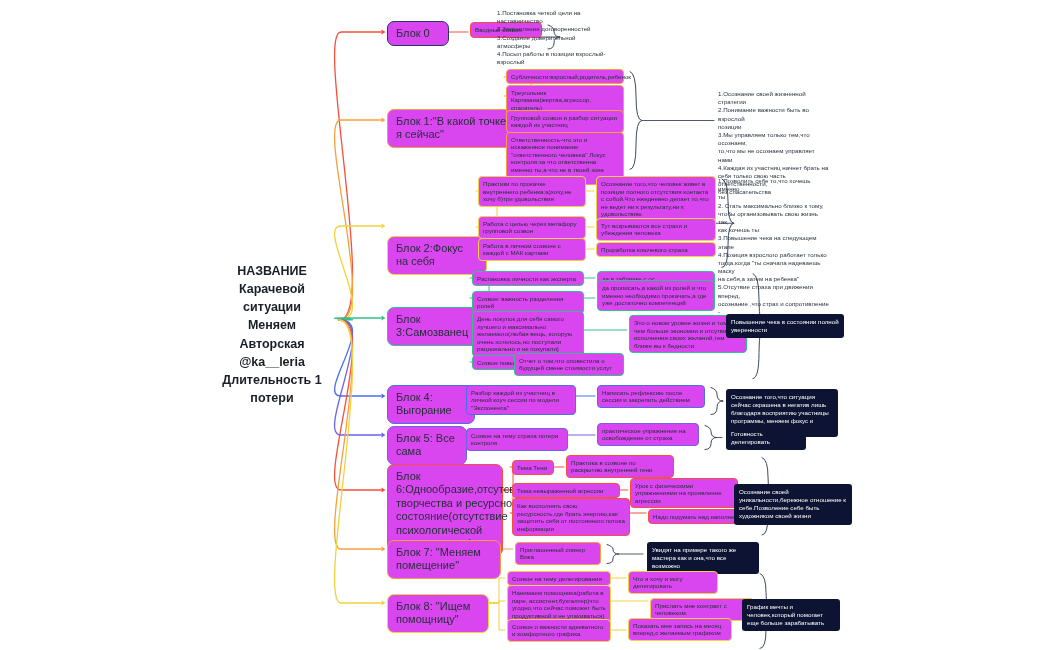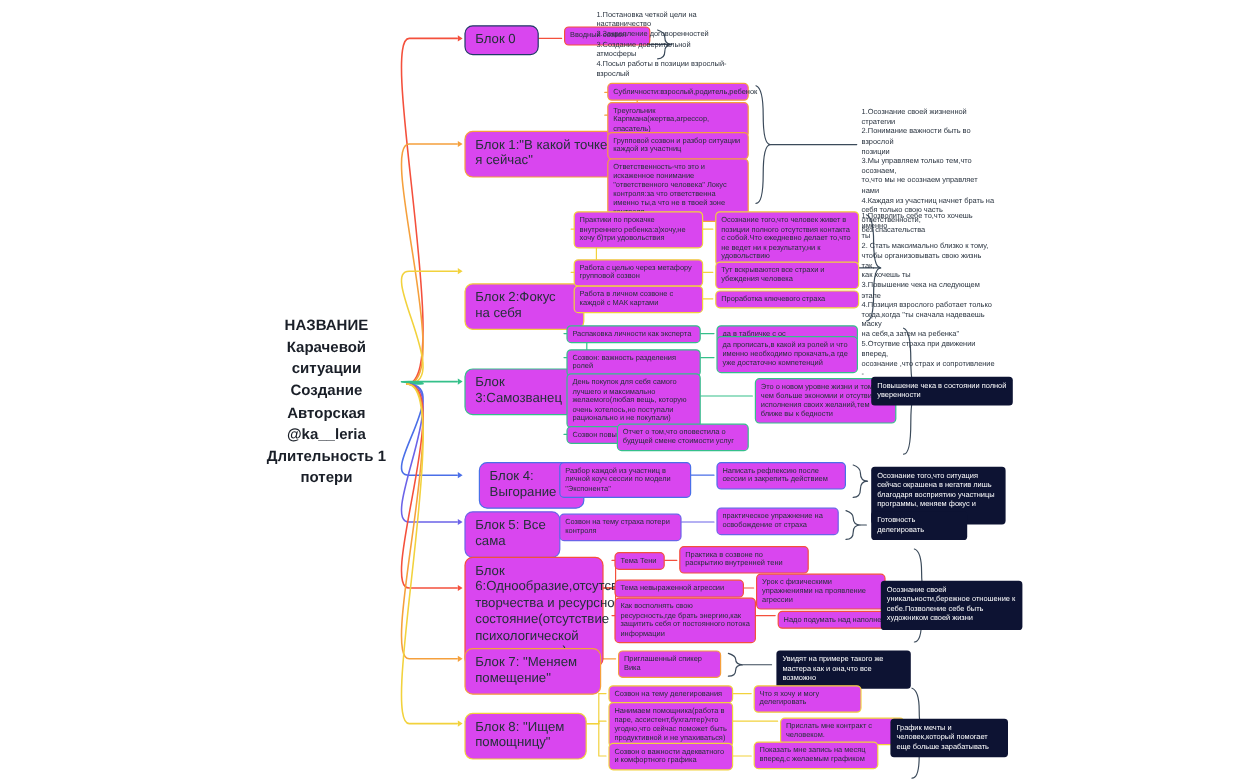--- a/index.html
+++ b/index.html
@@ -110,21 +110,21 @@
       <path d="M611,630 H626" fill="none" stroke="#f2d23c" stroke-width="1" stroke-linecap="round"></path>
       <path d="M760,573.5 q6,2 6,18.75 q0,18.75 6,18.75
           q-6,0 -6,18.75 q0,18.75 -6,18.75" fill="none" stroke="#3b4a5a" stroke-width="1" stroke-linecap="round"></path>
       <path d="M772,611 H738" fill="none" stroke="#3b4a5a" stroke-width="0.9" stroke-linecap="round"></path>
     </svg>
   <div id="nodes">
       <div class="root" style="left: 197px; top: 262px; width: 150px;">
         <div>НАЗВАНИЕ</div>
         <div>Карачевой</div>
         <div>ситуации</div>
-        <div>Создание</div>
+        <div>Меняем</div>
         <div>Авторская</div>
         <div>@ka__leria</div>
         <div>Длительность 1</div>
         <div>потери</div>
       </div>
       <div class="node lvl1" style="left: 387px; top: 21px; width: 62px; min-height: 22px; border-color: rgb(31, 59, 102);">
         <span>Блок 0</span>
       </div>
       <div class="node lvl2" style="left: 470px; top: 22px; width: 72px; min-height: 14px; border-color: rgb(244, 80, 60);"><span>Вводный созвон</span></div>
       <div class="plain" style="left: 497px; top: 9px; width: 112px;">
@@ -180,21 +180,21 @@
       </div>
       <div class="node lvl2" style="left: 472px; top: 270.5px; width: 112px; min-height: 9px; border-color: rgb(53, 192, 138);"><span>Распаковка личности как эксперта</span></div>
       <div class="node lvl3" style="left: 597px; top: 270.5px; width: 118px; min-height: 9px; border-color: rgb(53, 192, 138);"><span>да в табличке с ос</span></div>
       <div class="node lvl2" style="left: 472px; top: 290.5px; width: 112px; min-height: 9px; border-color: rgb(53, 192, 138);"><span>Созвон: важность разделения ролей</span></div>
       <div class="node lvl3" style="left: 597px; top: 280px; width: 118px; min-height: 24px; border-color: rgb(53, 192, 138);"><span>да прописать,в какой из ролей и что именно необходимо прокачать,а где уже достаточно компетенций</span></div>
       <div class="node lvl2" style="left: 472px; top: 311px; width: 112px; min-height: 32px; border-color: rgb(53, 192, 138);"><span>День покупок для себя самого лучшего и максимально желаемого(любая вещь, которую очень хотелось,но поступали рационально и не покупали)</span></div>
       <div class="node lvl3" style="left: 629px; top: 315px; width: 118px; min-height: 24px; border-color: rgb(53, 192, 138);"><span>Это о новом уровне жизни и том,что чем больше экономии и отсутвия исполнения своих желаний,тем ближе вы к бедности</span></div>
       <div class="node lvl2" style="left: 472px; top: 354.5px; width: 112px; min-height: 9px; border-color: rgb(53, 192, 138);"><span>Созвон повышение чека</span></div>
       <div class="node lvl3" style="left: 514px; top: 352.5px; width: 110px; min-height: 13px; border-color: rgb(53, 192, 138);"><span>Отчет о том,что оповестила о будущей смене стоимости услуг</span></div>
       <div class="outcome" style="left: 726px; top: 314px; width: 118px; background: rgb(13, 19, 51);"><span>Повышение чека  в состоянии полной уверенности</span></div>
-      <div class="node lvl1" style="left: 387px; top: 385px; width: 88px; min-height: 22px; border-color: rgb(74, 111, 232); margin-left: 12px;">
+      <div class="node lvl1" style="left: 387px; top: 385px; width: 88px; min-height: 22px; border-color: rgb(74, 111, 232);">
         <span>Блок 4: Выгорание</span>
       </div>
       <div class="node lvl2" style="left: 466px; top: 384.5px; width: 110px; min-height: 17px; border-color: rgb(74, 111, 232);"><span>Разбор каждой из участниц в личной коуч сессии по модели "Экспонента"</span></div>
       <div class="node lvl3" style="left: 597px; top: 384.5px; width: 108px; min-height: 17px; border-color: rgb(74, 111, 232);"><span>Написать рефлексию после сессии и закрепить действием</span></div>
       <div class="outcome" style="left: 726px; top: 389px; width: 112px; background: rgb(13, 19, 51);"><span>Осознание того,что ситуация сейчас окрашена в негатив лишь благодаря восприятию участницы программы, меняем фокус и меняем восприятие</span></div>
       <div class="node lvl1" style="left: 387px; top: 426px; width: 80px; min-height: 18px; border-color: rgb(107, 99, 232);">
         <span>Блок 5: Все сама</span>
       </div>
       <div class="node lvl2" style="left: 466px; top: 427.5px; width: 102px; min-height: 9px; border-color: rgb(107, 99, 232);"><span>Созвон на тему страха потери контроля</span></div>
       <div class="node lvl3" style="left: 597px; top: 422.5px; width: 102px; min-height: 13px; border-color: rgb(107, 99, 232);"><span>практическое упражнение на освобождение от страха</span></div>

